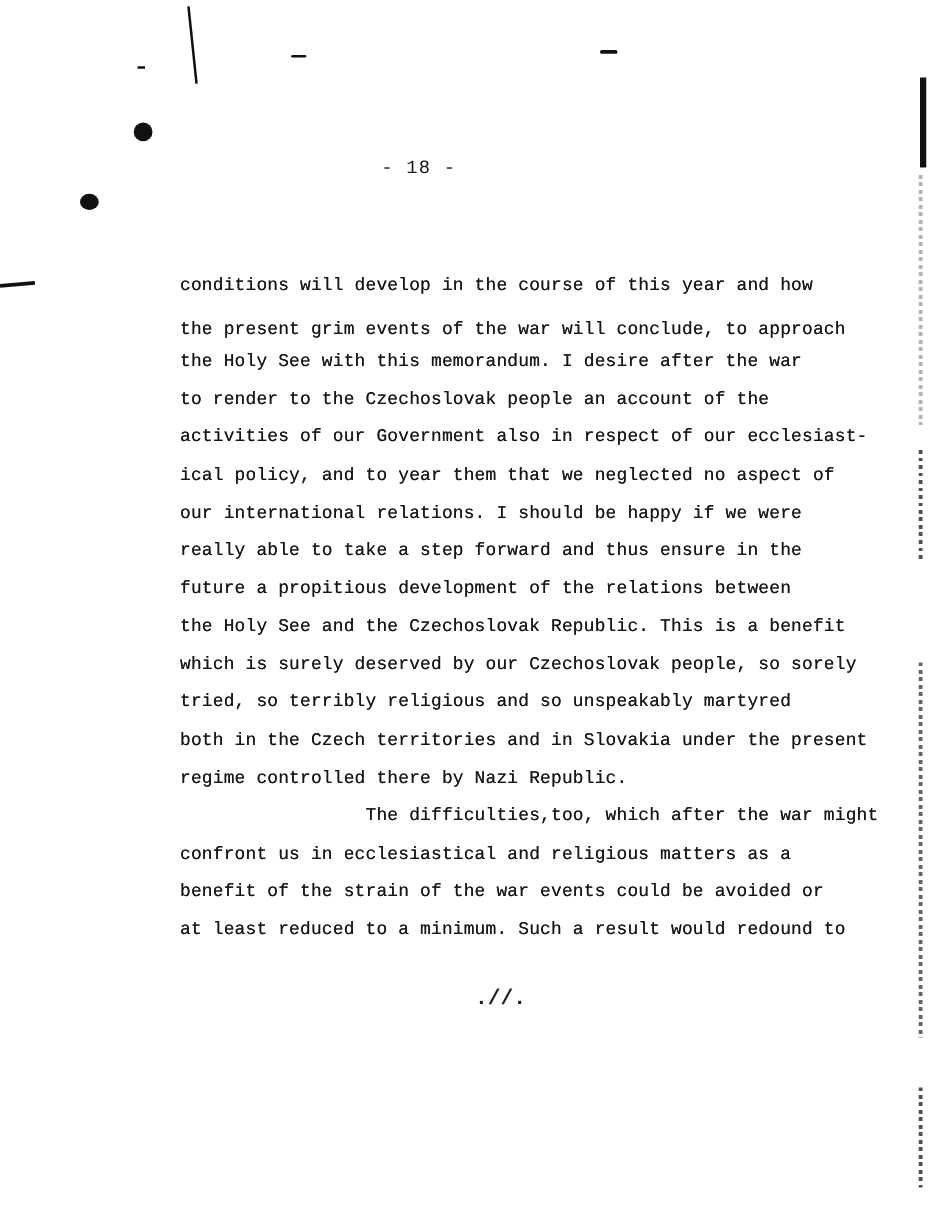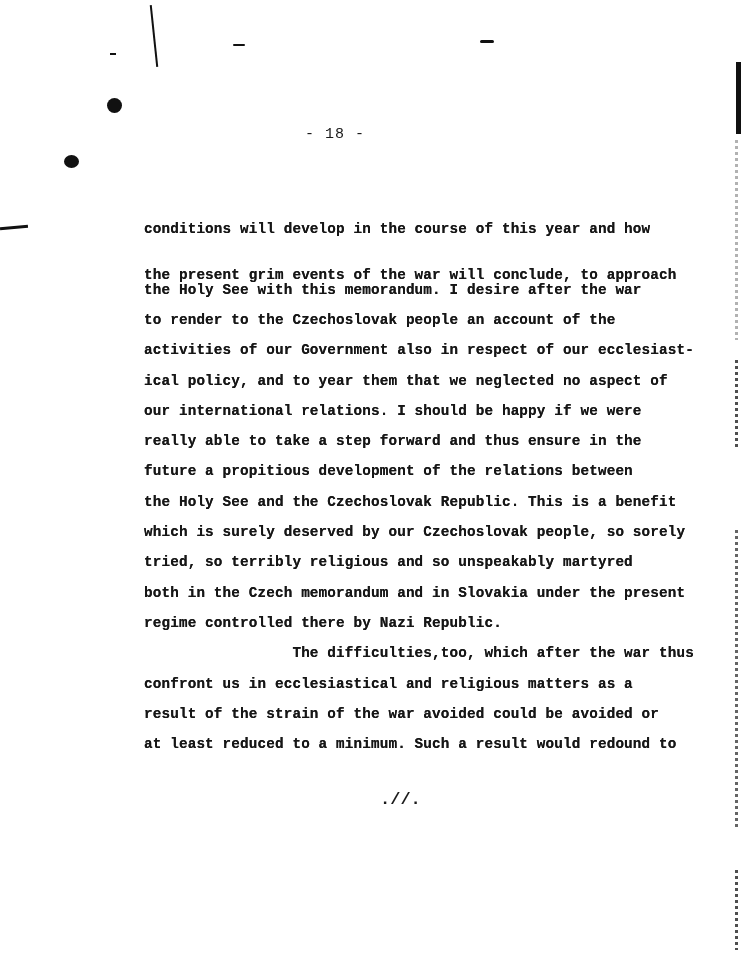--- a/index.html
+++ b/index.html
@@ -7,21 +7,21 @@
     width: 750px; height: 972px; background: #ffffff; position: relative; overflow: hidden;
     font-family: "Liberation Mono", "DejaVu Sans Mono", monospace; color: #1a1a1a;
   }
   .page { position: absolute; inset: 0; }
   .page-number {
     position: absolute; left: 305px; top: 126px; font-size: 15px; letter-spacing: 1px;
   }
   .body-text { position: absolute; left: 144px; top: 214px; width: 580px; }
   .line {
     position: absolute; left: 0; white-space: pre; font-size: 14.3px; line-height: 30.3px;
-    letter-spacing: 0.15px; color: #161616; text-shadow: 0 0 0.4px #333; font-weight: bold;
+    letter-spacing: 0.15px; color: #161616; text-shadow: 0 0 0.4px #333;
   }
   .footer-mark { position: absolute; left: 380px; top: 790px; font-size: 17px; font-weight: bold; }
   
   .mark { position: absolute; background: #111; }
   .hole { position: absolute; background: #111; border-radius: 50%; }
   .edge-strip { position: absolute; right: 0; width: 3px; background: repeating-linear-gradient(to bottom, #222 0 3px, transparent 3px 6px); }
 </style>
 </head>
 <body>
 
@@ -37,33 +37,33 @@
   <div class="mark" style="left:736px;top:62px;width:5px;height:72px;"></div>
   <div class="edge-strip" style="right:12px;top:140px;height:200px;opacity:0.35;"></div>
   <div class="edge-strip" style="right:12px;top:360px;height:90px;opacity:0.8;"></div>
   <div class="edge-strip" style="right:12px;top:530px;height:300px;opacity:0.7;"></div>
   <div class="edge-strip" style="right:12px;top:870px;height:80px;opacity:0.8;"></div>
 
   <div class="page-number">- 18 -</div>
 
   <div class="body-text">
     <div class="line" style="top:0px">conditions will develop in the course of this year and how</div>
-    <div class="line" style="top:46px">the present grim events of the war will conclude, to approach</div>
+    <div class="line" style="top:35px">the present grim events of the war will conclude, to approach</div>
     <div class="line" style="top:61px">the Holy See with this memorandum. I desire after the war</div>
     <div class="line" style="top:90.9px">to render to the Czechoslovak people an account of the</div>
     <div class="line" style="top:121.2px">activities of our Government also in respect of our ecclesiast-</div>
     <div class="line" style="top:151.5px">ical policy, and to year them that we neglected no aspect of</div>
     <div class="line" style="top:181.8px">our international relations. I should be happy if we were</div>
     <div class="line" style="top:212.1px">really able to take a step forward and thus ensure in the</div>
     <div class="line" style="top:242.4px">future a propitious development of the relations between</div>
     <div class="line" style="top:272.7px">the Holy See and the Czechoslovak Republic. This is a benefit</div>
     <div class="line" style="top:303px">which is surely deserved by our Czechoslovak people, so sorely</div>
     <div class="line" style="top:333.3px">tried, so terribly religious and so unspeakably martyred</div>
-    <div class="line" style="top:363.6px">both in the Czech memorandum and in Slovakia under the present</div>
+    <div class="line" style="top:363.6px">both in the Czech territories and in Slovakia under the present</div>
     <div class="line" style="top:393.9px">regime controlled there by Nazi Republic.</div>
-    <div class="line" style="top:424.2px">                 The difficulties,too, which after the war thus</div>
+    <div class="line" style="top:424.2px">                 The difficulties,too, which after the war might</div>
     <div class="line" style="top:454.5px">confront us in ecclesiastical and religious matters as a</div>
-    <div class="line" style="top:484.8px">result of the strain of the war avoided could be avoided or</div>
+    <div class="line" style="top:484.8px">benefit of the strain of the war events could be avoided or</div>
     <div class="line" style="top:515.1px">at least reduced to a minimum. Such a result would redound to</div>
   </div>
 
   <div class="footer-mark">.//.</div>
 </div>
 
 </body></html>

